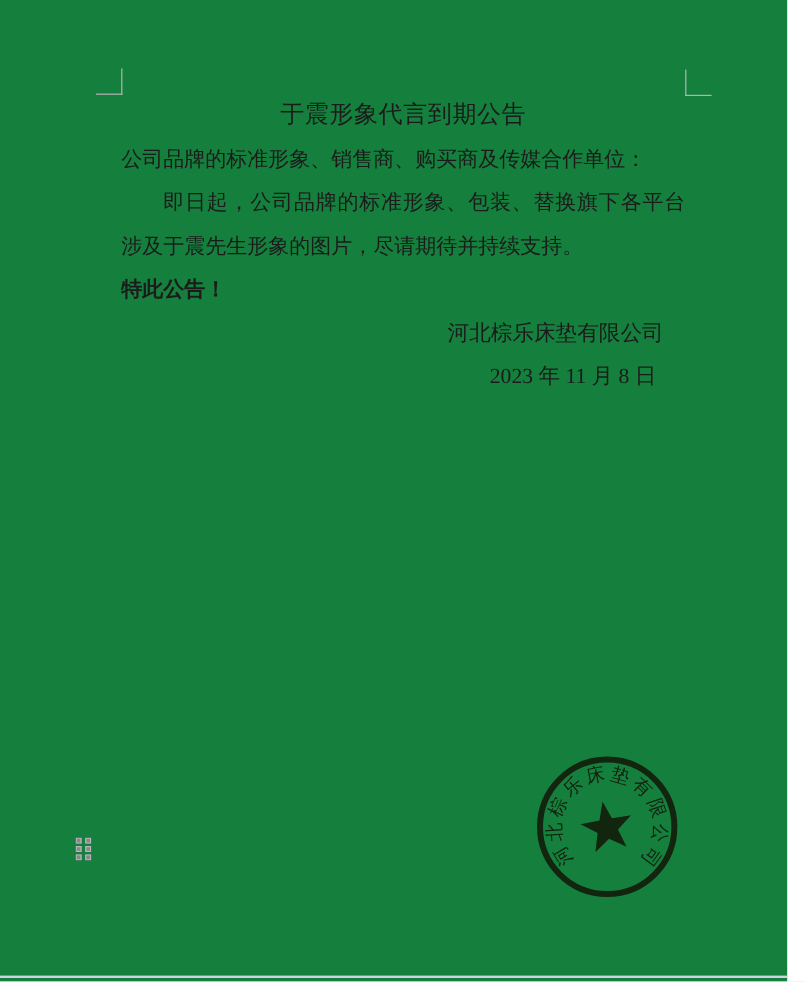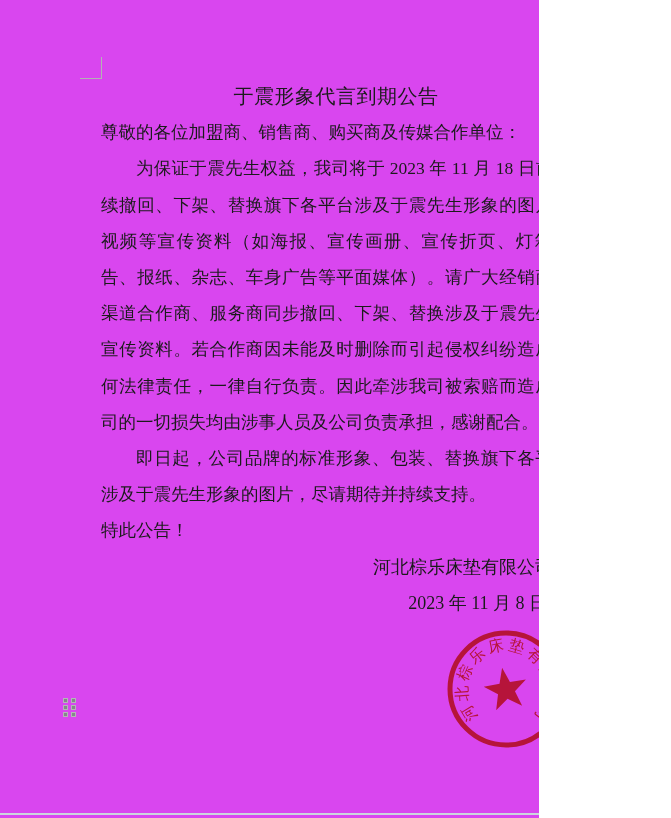--- a/index.html
+++ b/index.html
@@ -3,22 +3,22 @@
 <meta charset="utf-8">
 <style>
   html, body { margin: 0; padding: 0; background: #ffffff; }
   body {
     width: 671px; height: 818px;
     font-family: "Liberation Serif", "DejaVu Serif", serif;
     overflow: hidden;
   }
   .page {
     position: relative;
-    width: 539px; height: 818px;
-    background: #d946ef;
+    width: 656px; height: 818px;
+    background: #15803d;
     overflow: hidden;
   }
   
   .crop-mark { position: absolute; width: 21px; height: 21px; }
   .crop-tl { left: 80px; top: 57px; border-right: 1.5px solid #b3b3b3; border-bottom: 1.5px solid #b3b3b3; }
   .crop-tr { left: 571px; top: 58px; border-left: 1.5px solid #b3b3b3; border-bottom: 1.5px solid #b3b3b3; }
 
   .text-area {
     position: absolute;
     left: 101px; top: 78px; width: 470px;
@@ -31,21 +31,21 @@
   .doc-title {
     font-size: 20px;
     font-weight: normal;
     text-align: center;
     letter-spacing: 0.5px;
     margin: 0;
     line-height: 36.2px;
   }
   .text-area p { margin: 0; }
   .indent { text-indent: 2em; }
-  .closing { margin-top: 36.2px; text-align: left; }
+  .closing { margin-top: 36.2px; text-align: left; font-weight: bold; }
   .company-line { text-align: right; padding-right: 18px; font-size: 18px; }
   .date-line { text-align: right; padding-right: 24px; font-size: 18px; }
 
   
   .seal {
     position: absolute;
     left: 444px; top: 627px;
     width: 124px; height: 124px;
     mix-blend-mode: multiply;
     opacity: 0.93;
@@ -80,22 +80,21 @@
 </head>
 <body>
 
 <div class="page">
 
   <div class="crop-mark crop-tl"></div>
   <div class="crop-mark crop-tr"></div>
 
   <div class="text-area">
     <h1 class="doc-title">于震形象代言到期公告</h1>
-    <p>尊敬的各位加盟商、销售商、购买商及传媒合作单位：</p>
-    <p class="indent">为保证于震先生权益，我司将于 2023 年 11 月 18 日前陆续撤回、下架、替换旗下各平台涉及于震先生形象的图片、视频等宣传资料（如海报、宣传画册、宣传折页、灯箱广告、报纸、杂志、车身广告等平面媒体）。请广大经销商、渠道合作商、服务商同步撤回、下架、替换涉及于震先生的宣传资料。若合作商因未能及时删除而引起侵权纠纷造成任何法律责任，一律自行负责。因此牵涉我司被索赔而造成我司的一切损失均由涉事人员及公司负责承担，感谢配合。</p>
+    <p>公司品牌的标准形象、销售商、购买商及传媒合作单位：</p>
     <p class="indent">即日起，公司品牌的标准形象、包装、替换旗下各平台涉及于震先生形象的图片，尽请期待并持续支持。</p>
     <p class="closing">特此公告！</p>
     <p class="company-line">河北棕乐床垫有限公司</p>
     <p class="date-line">2023 年 11 月 8 日</p>
   </div>
 
   <svg class="seal" viewBox="0 0 124 124" aria-hidden="true">
     <circle cx="62" cy="62" r="56" fill="none" stroke="#d33b2f" stroke-width="5"></circle>
     <path id="sealArc" d="M 34.4 89.6 A 39 39 0 1 1 89.6 89.6" fill="none"></path>
     <text>

